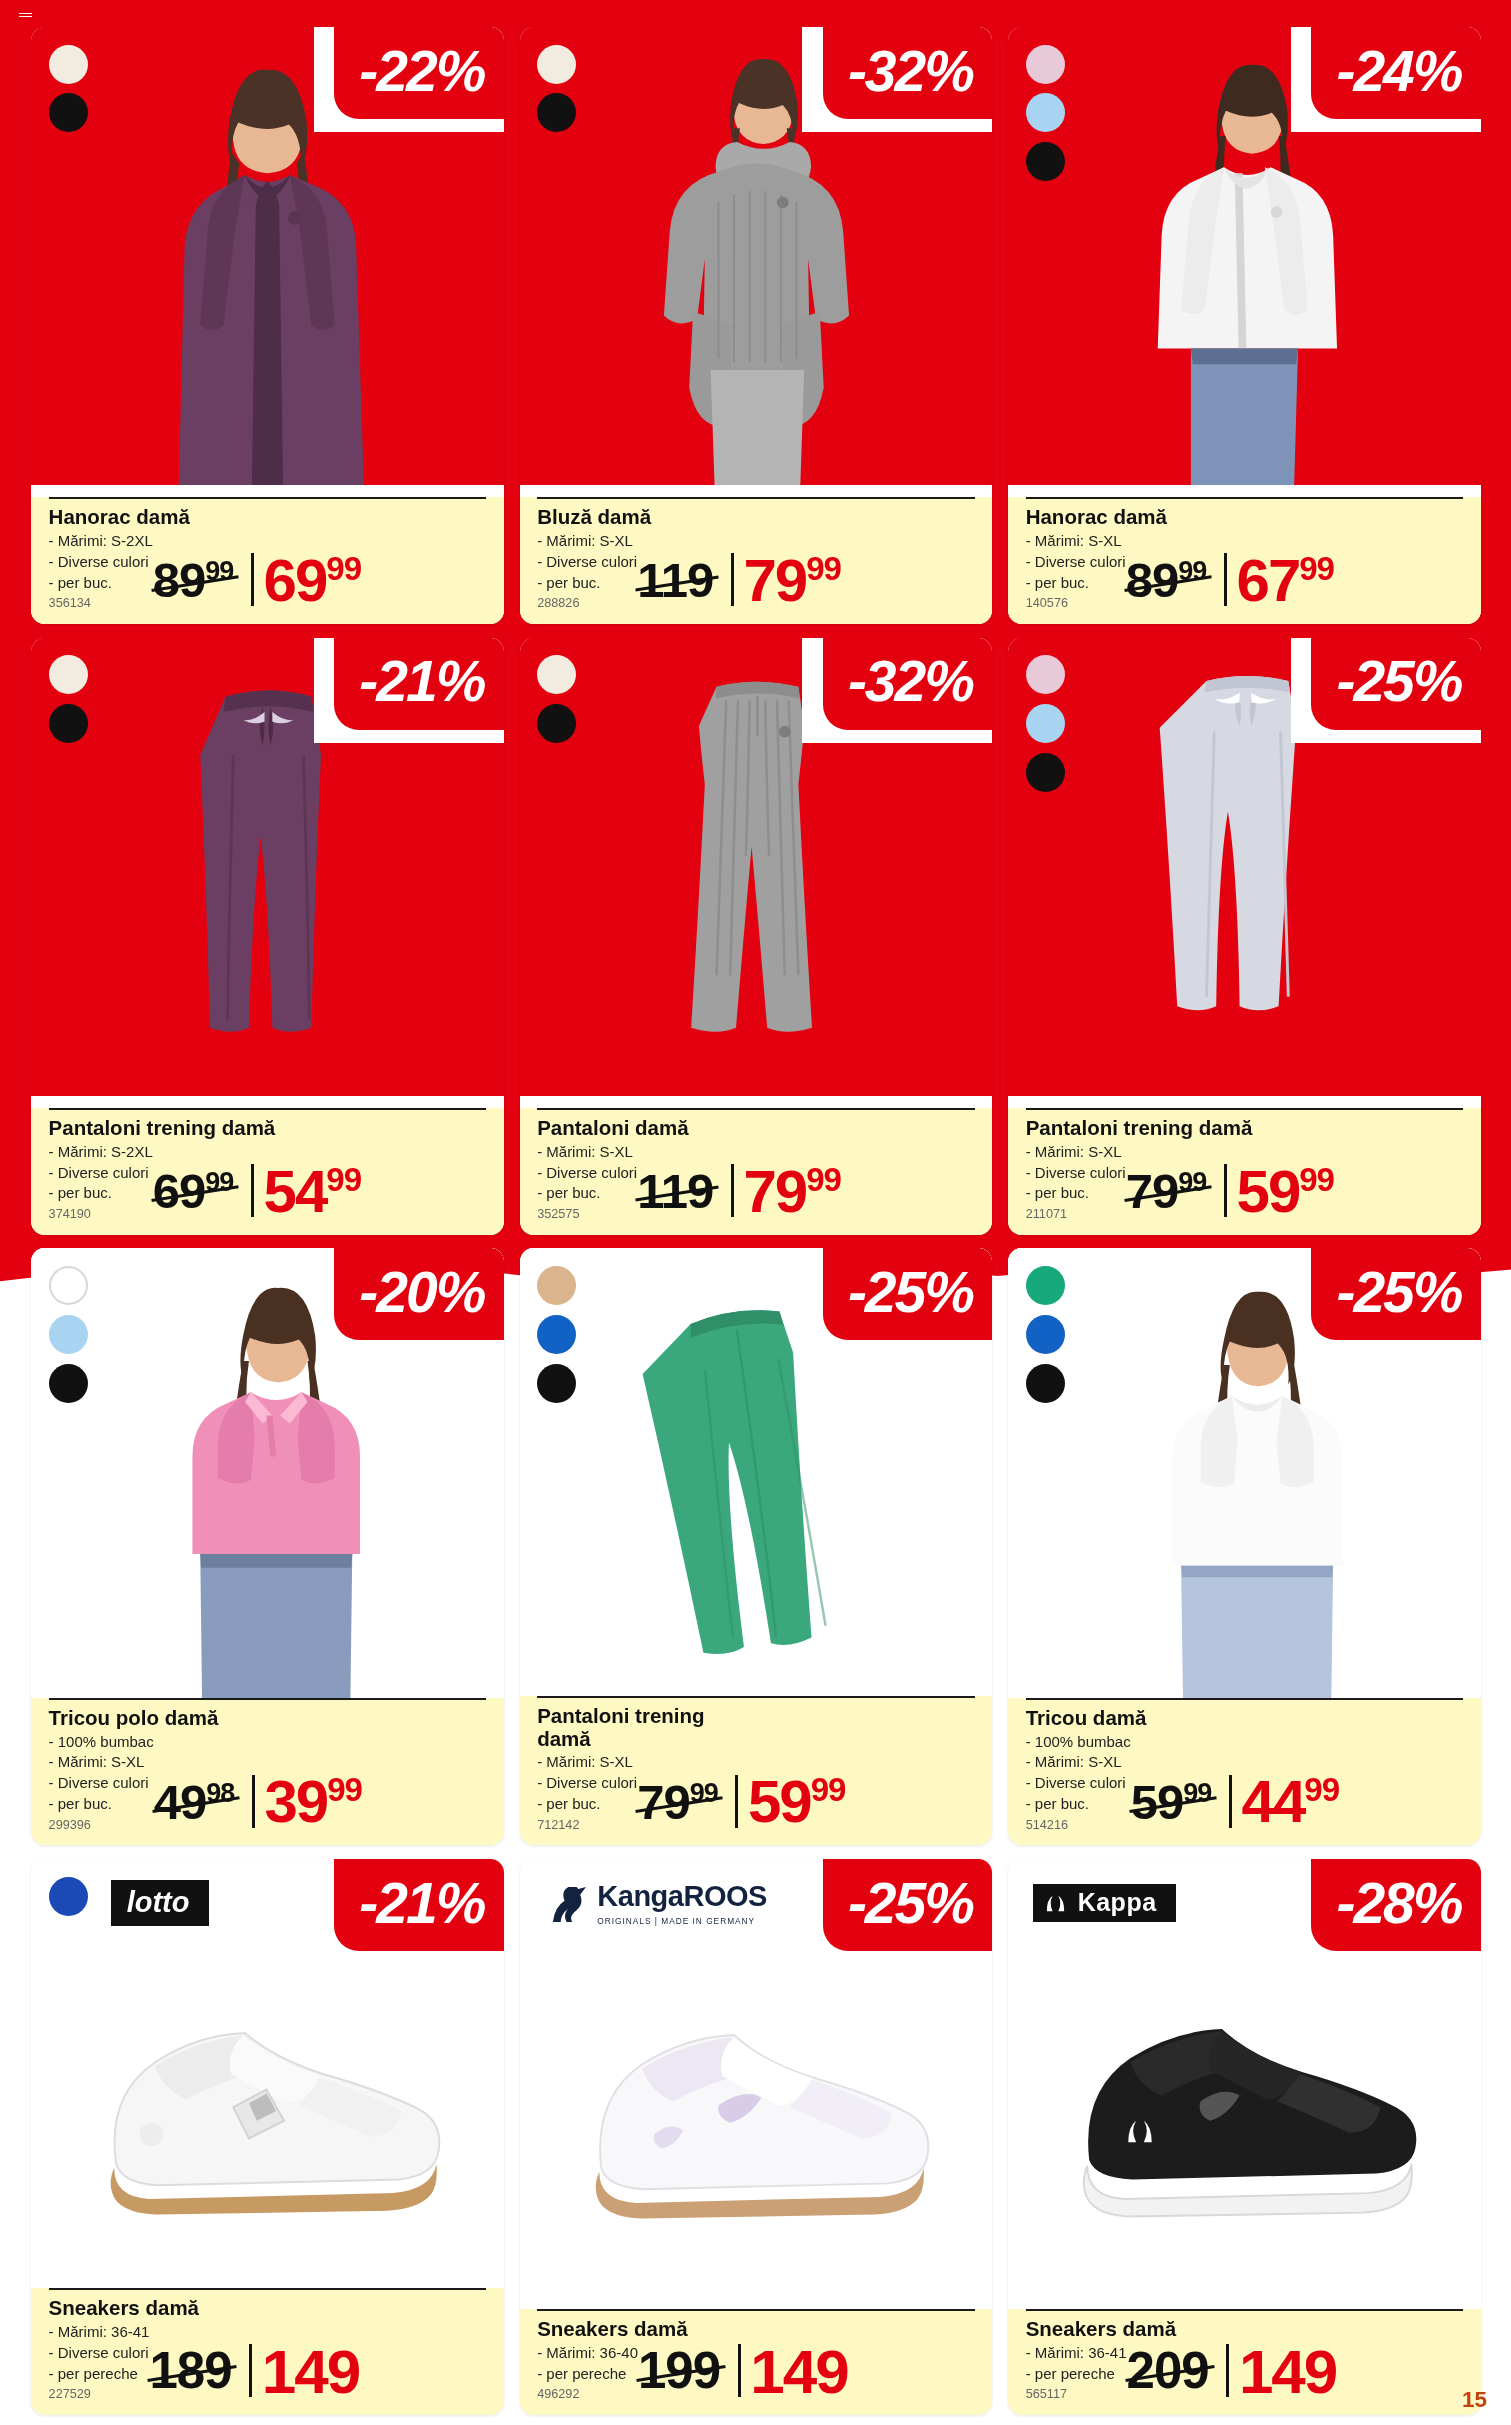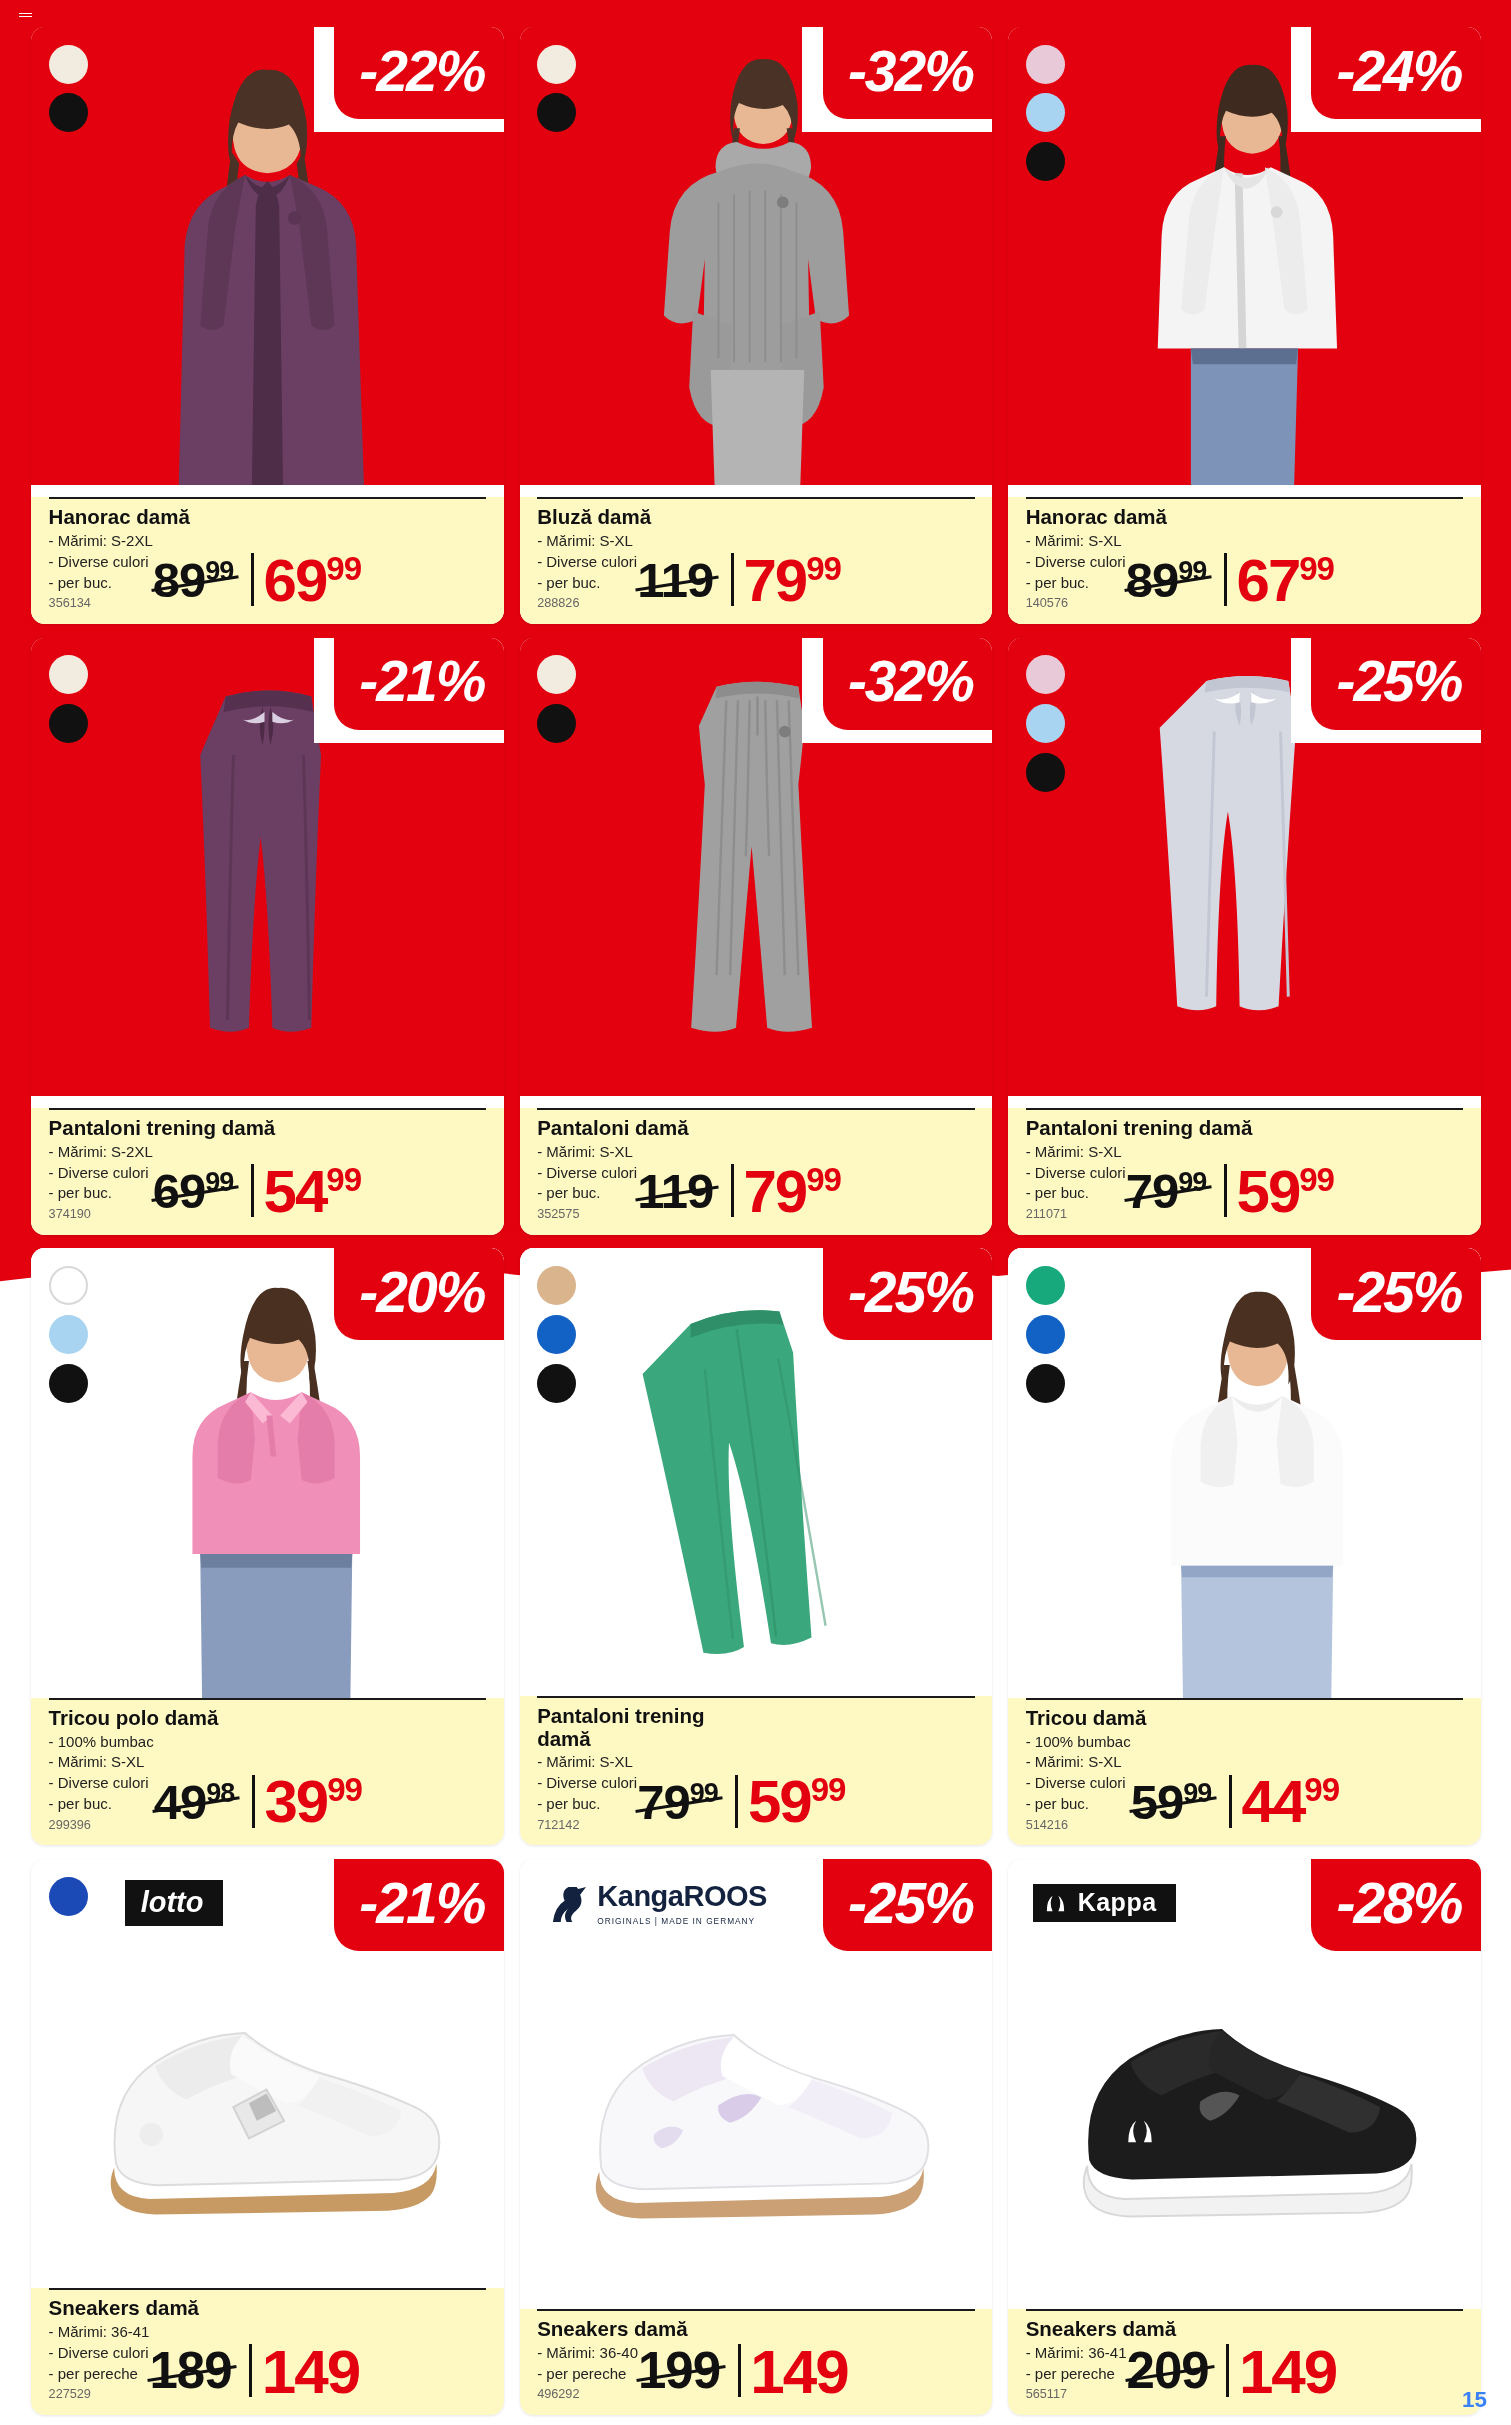--- a/index.html
+++ b/index.html
@@ -203,21 +203,21 @@
     font-size: 33px;
     vertical-align: super;
     letter-spacing: -1px;
   }
   .prices.big .old { font-size: 51px; }
   .prices.big .new { font-size: 62px; }
 
   
   .brand {
     position: absolute;
-    left: 94px; top: 21.5px;
+    left: 80px; top: 21.5px;
     z-index: 7;
     height: 45px;
     display: flex;
     align-items: center;
   }
   .brand-lotto {
     background: #111;
     color: #fff;
     font-style: italic;
     font-weight: 800;
@@ -261,21 +261,21 @@
     position: absolute;
     left: 0; top: 90px; right: 0;
     height: 332px;
     background: #ffffff;
   }
 
   .page-num {
     position: absolute;
     right: 25px;
     bottom: 11.7px;
-    color: #3b82f6;
+    color: #c2410c;
     font-weight: 800;
     font-size: 22.4px;
   }
 
   
   .fig { position: absolute; left: 0; right: 0; top: 0; bottom: 0; }
   .fig svg { display: block; width: 100%; height: 100%; }
 </style>
 </head>
 <body>

